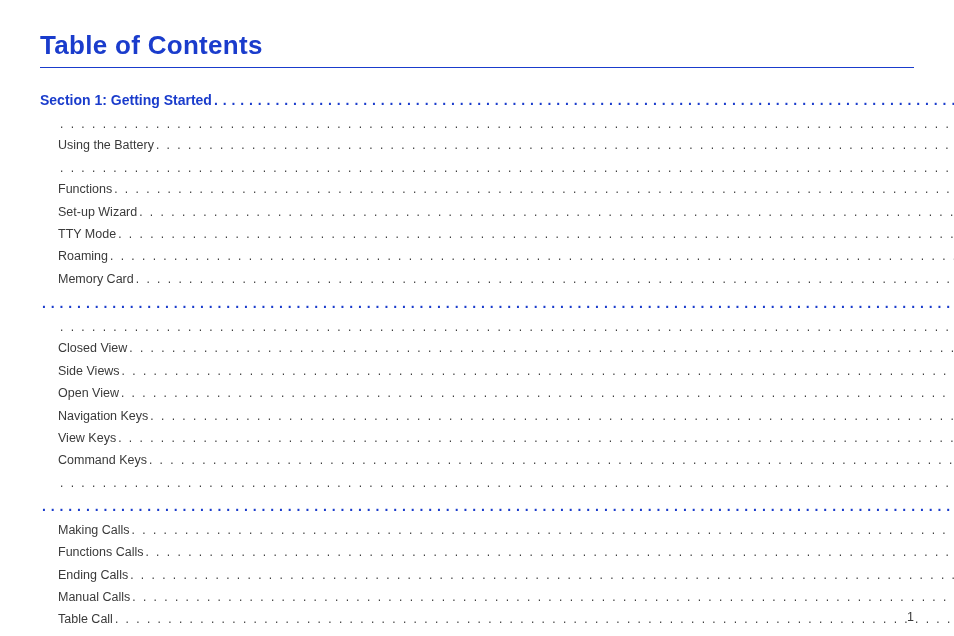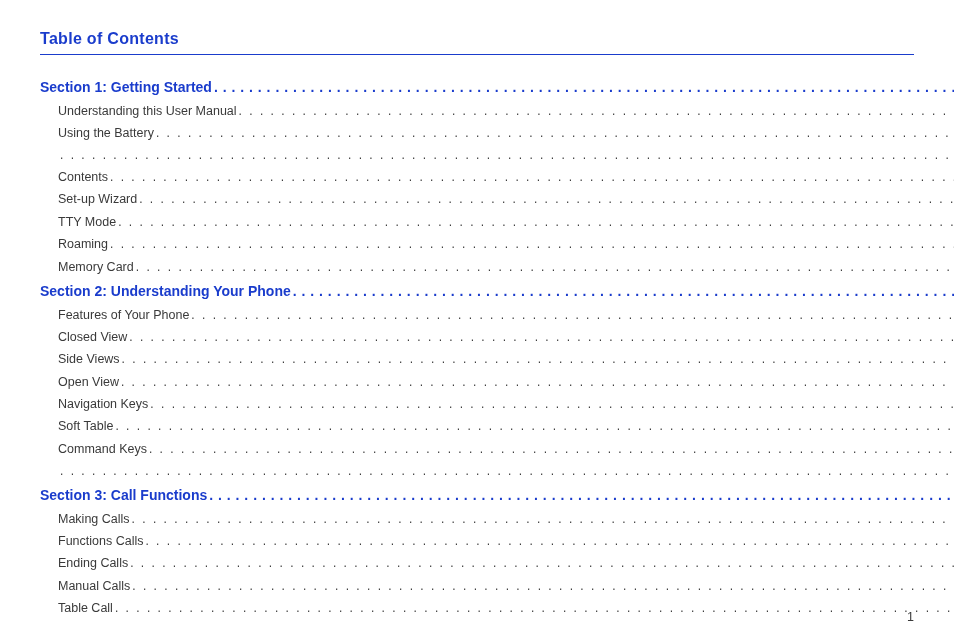--- a/index.html
+++ b/index.html
@@ -9,21 +9,21 @@
     height: 636px;
     background: #fff;
     font-family: Arial, Helvetica, sans-serif;
     color: #3a3a3a;
     padding: 30px 40px 20px 40px;
     position: relative;
   }
   .toc-title {
     color: #1a3ccc;
     font-weight: 900;
-    font-size: 16px;
+    font-size: 26px;
     letter-spacing: 0.3px;
     margin: 0 0 6px 0;
   }
   .hr {
     height: 1px;
     background: #1a3ccc;
     margin-bottom: 18px;
   }
   .columns {
     display: flex;
@@ -80,87 +80,83 @@
 <h1 class="toc-title">Table of Contents</h1>
 <div class="hr"></div>
 
 <div class="columns">
   <div class="col" id="col-0">
       <div class="row section">
         <span class="label">Section 1:  Getting Started</span>
         <span class="dots"> . . . . . . . . . . . . . . . . . . . . . . . . . . . . . . . . . . . . . . . . . . . . . . . . . . . . . . . . . . . . . . . . . . . . . . . . . . . . . . . . . . . . . . . . . . . . . . . . . . . . . . . . . . . . . . . . . . . . . . . .</span>
       </div>
       <div class="row entry">
-        <span class="label">Understanding this User Manual</span>
         <span class="dots"> . . . . . . . . . . . . . . . . . . . . . . . . . . . . . . . . . . . . . . . . . . . . . . . . . . . . . . . . . . . . . . . . . . . . . . . . . . . . . . . . . . . . . . . . . . . . . . . . . . . . . . . . . . . . . . . . . . . . . . . .</span>
       </div>
       <div class="row entry">
         <span class="label">Using the Battery</span>
         <span class="dots"> . . . . . . . . . . . . . . . . . . . . . . . . . . . . . . . . . . . . . . . . . . . . . . . . . . . . . . . . . . . . . . . . . . . . . . . . . . . . . . . . . . . . . . . . . . . . . . . . . . . . . . . . . . . . . . . . . . . . . . . .</span>
       </div>
       <div class="row entry">
         <span class="dots"> . . . . . . . . . . . . . . . . . . . . . . . . . . . . . . . . . . . . . . . . . . . . . . . . . . . . . . . . . . . . . . . . . . . . . . . . . . . . . . . . . . . . . . . . . . . . . . . . . . . . . . . . . . . . . . . . . . . . . . . .</span>
       </div>
       <div class="row entry">
-        <span class="label">Contents</span>
+        <span class="label">Functions</span>
         <span class="dots"> . . . . . . . . . . . . . . . . . . . . . . . . . . . . . . . . . . . . . . . . . . . . . . . . . . . . . . . . . . . . . . . . . . . . . . . . . . . . . . . . . . . . . . . . . . . . . . . . . . . . . . . . . . . . . . . . . . . . . . . .</span>
       </div>
       <div class="row entry">
         <span class="label">Set-up Wizard</span>
         <span class="dots"> . . . . . . . . . . . . . . . . . . . . . . . . . . . . . . . . . . . . . . . . . . . . . . . . . . . . . . . . . . . . . . . . . . . . . . . . . . . . . . . . . . . . . . . . . . . . . . . . . . . . . . . . . . . . . . . . . . . . . . . .</span>
       </div>
       <div class="row entry">
         <span class="label">TTY Mode</span>
         <span class="dots"> . . . . . . . . . . . . . . . . . . . . . . . . . . . . . . . . . . . . . . . . . . . . . . . . . . . . . . . . . . . . . . . . . . . . . . . . . . . . . . . . . . . . . . . . . . . . . . . . . . . . . . . . . . . . . . . . . . . . . . . .</span>
       </div>
       <div class="row entry">
         <span class="label">Roaming</span>
         <span class="dots"> . . . . . . . . . . . . . . . . . . . . . . . . . . . . . . . . . . . . . . . . . . . . . . . . . . . . . . . . . . . . . . . . . . . . . . . . . . . . . . . . . . . . . . . . . . . . . . . . . . . . . . . . . . . . . . . . . . . . . . . .</span>
       </div>
       <div class="row entry">
         <span class="label">Memory Card</span>
         <span class="dots"> . . . . . . . . . . . . . . . . . . . . . . . . . . . . . . . . . . . . . . . . . . . . . . . . . . . . . . . . . . . . . . . . . . . . . . . . . . . . . . . . . . . . . . . . . . . . . . . . . . . . . . . . . . . . . . . . . . . . . . . .</span>
       </div>
       <div class="row section">
-        <span class="label">Section 2:  Understanding Your Phone</span>
         <span class="dots"> . . . . . . . . . . . . . . . . . . . . . . . . . . . . . . . . . . . . . . . . . . . . . . . . . . . . . . . . . . . . . . . . . . . . . . . . . . . . . . . . . . . . . . . . . . . . . . . . . . . . . . . . . . . . . . . . . . . . . . . .</span>
       </div>
       <div class="row entry">
-        <span class="label">Features of Your Phone</span>
         <span class="dots"> . . . . . . . . . . . . . . . . . . . . . . . . . . . . . . . . . . . . . . . . . . . . . . . . . . . . . . . . . . . . . . . . . . . . . . . . . . . . . . . . . . . . . . . . . . . . . . . . . . . . . . . . . . . . . . . . . . . . . . . .</span>
       </div>
       <div class="row entry">
         <span class="label">Closed View</span>
         <span class="dots"> . . . . . . . . . . . . . . . . . . . . . . . . . . . . . . . . . . . . . . . . . . . . . . . . . . . . . . . . . . . . . . . . . . . . . . . . . . . . . . . . . . . . . . . . . . . . . . . . . . . . . . . . . . . . . . . . . . . . . . . .</span>
       </div>
       <div class="row entry">
         <span class="label">Side Views</span>
         <span class="dots"> . . . . . . . . . . . . . . . . . . . . . . . . . . . . . . . . . . . . . . . . . . . . . . . . . . . . . . . . . . . . . . . . . . . . . . . . . . . . . . . . . . . . . . . . . . . . . . . . . . . . . . . . . . . . . . . . . . . . . . . .</span>
       </div>
       <div class="row entry">
         <span class="label">Open View</span>
         <span class="dots"> . . . . . . . . . . . . . . . . . . . . . . . . . . . . . . . . . . . . . . . . . . . . . . . . . . . . . . . . . . . . . . . . . . . . . . . . . . . . . . . . . . . . . . . . . . . . . . . . . . . . . . . . . . . . . . . . . . . . . . . .</span>
       </div>
       <div class="row entry">
         <span class="label">Navigation Keys</span>
         <span class="dots"> . . . . . . . . . . . . . . . . . . . . . . . . . . . . . . . . . . . . . . . . . . . . . . . . . . . . . . . . . . . . . . . . . . . . . . . . . . . . . . . . . . . . . . . . . . . . . . . . . . . . . . . . . . . . . . . . . . . . . . . .</span>
       </div>
       <div class="row entry">
-        <span class="label">Soft Table</span>
+        <span class="label">View Keys</span>
         <span class="dots"> . . . . . . . . . . . . . . . . . . . . . . . . . . . . . . . . . . . . . . . . . . . . . . . . . . . . . . . . . . . . . . . . . . . . . . . . . . . . . . . . . . . . . . . . . . . . . . . . . . . . . . . . . . . . . . . . . . . . . . . .</span>
       </div>
       <div class="row entry">
         <span class="label">Command Keys</span>
         <span class="dots"> . . . . . . . . . . . . . . . . . . . . . . . . . . . . . . . . . . . . . . . . . . . . . . . . . . . . . . . . . . . . . . . . . . . . . . . . . . . . . . . . . . . . . . . . . . . . . . . . . . . . . . . . . . . . . . . . . . . . . . . .</span>
       </div>
       <div class="row entry">
         <span class="dots"> . . . . . . . . . . . . . . . . . . . . . . . . . . . . . . . . . . . . . . . . . . . . . . . . . . . . . . . . . . . . . . . . . . . . . . . . . . . . . . . . . . . . . . . . . . . . . . . . . . . . . . . . . . . . . . . . . . . . . . . .</span>
       </div>
       <div class="row section">
-        <span class="label">Section 3:  Call Functions</span>
         <span class="dots"> . . . . . . . . . . . . . . . . . . . . . . . . . . . . . . . . . . . . . . . . . . . . . . . . . . . . . . . . . . . . . . . . . . . . . . . . . . . . . . . . . . . . . . . . . . . . . . . . . . . . . . . . . . . . . . . . . . . . . . . .</span>
       </div>
       <div class="row entry">
         <span class="label">Making Calls</span>
         <span class="dots"> . . . . . . . . . . . . . . . . . . . . . . . . . . . . . . . . . . . . . . . . . . . . . . . . . . . . . . . . . . . . . . . . . . . . . . . . . . . . . . . . . . . . . . . . . . . . . . . . . . . . . . . . . . . . . . . . . . . . . . . .</span>
       </div>
       <div class="row entry">
         <span class="label">Functions Calls</span>
         <span class="dots"> . . . . . . . . . . . . . . . . . . . . . . . . . . . . . . . . . . . . . . . . . . . . . . . . . . . . . . . . . . . . . . . . . . . . . . . . . . . . . . . . . . . . . . . . . . . . . . . . . . . . . . . . . . . . . . . . . . . . . . . .</span>
       </div>

